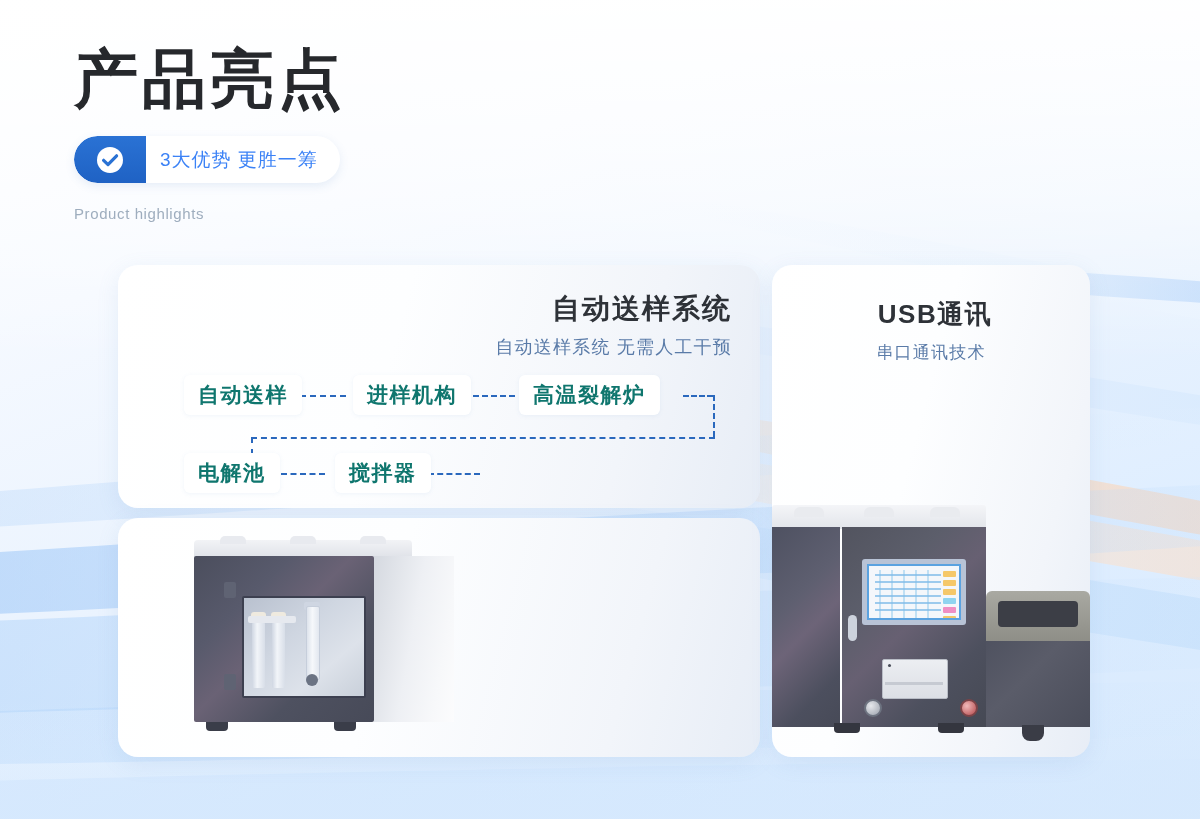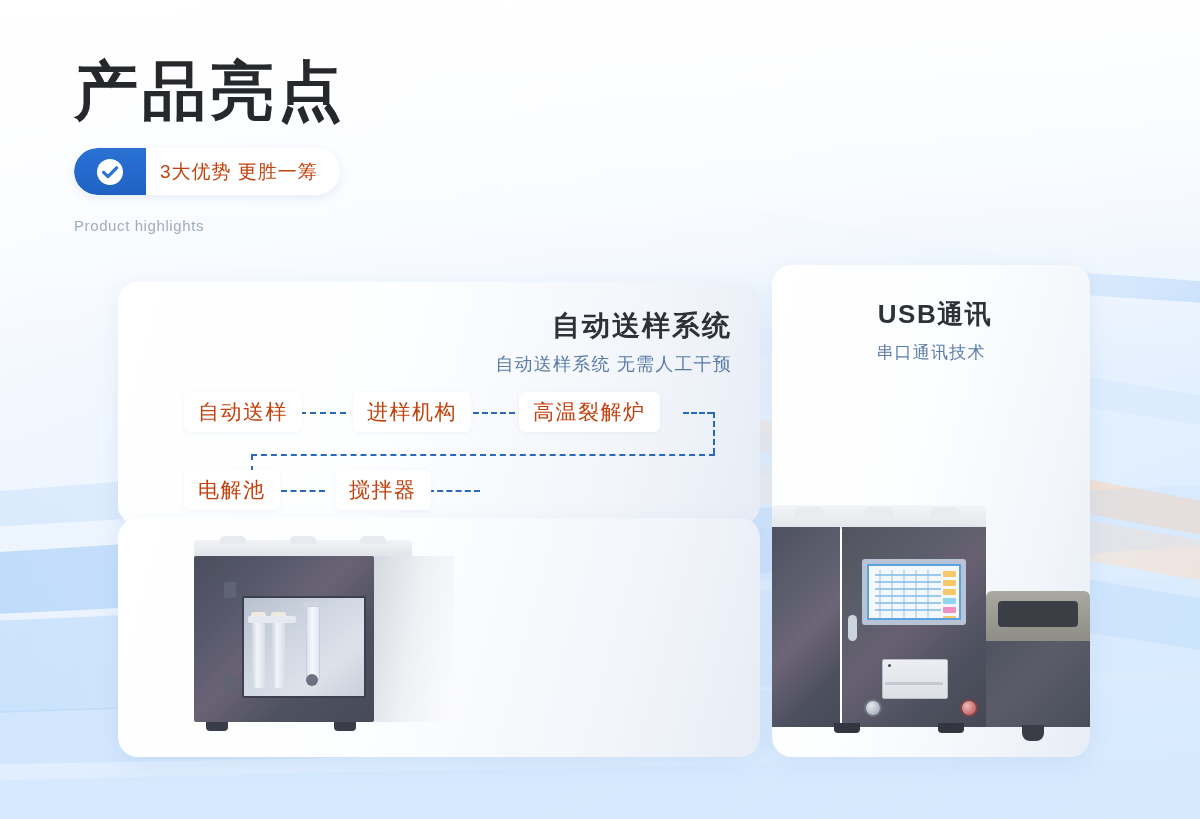--- a/index.html
+++ b/index.html
@@ -42,53 +42,53 @@
   .r10{left:700px;top:196px;width:820px;height:26px;transform:rotate(11deg);
       background:linear-gradient(90deg,rgba(255,255,255,0),rgba(236,245,255,.85));}
   .r11{left:900px;top:260px;width:460px;height:22px;transform:rotate(4deg);
       background:linear-gradient(90deg,rgba(255,255,255,0),rgba(150,194,247,.55));}
   .bg-bottomfade{
     position:absolute;left:0;bottom:0;width:1200px;height:120px;
     background:linear-gradient(180deg,rgba(219,236,254,0),rgba(214,233,253,.55));
   }
 
   
-  .header{position:absolute;left:74px;top:60px;}
+  .header{position:absolute;left:74px;top:48px;}
   .page-title{
     font-family:"Liberation Serif","DejaVu Serif",serif;
     font-size:64px;line-height:1;font-weight:700;color:#26282c;letter-spacing:4px;
     margin:0;
   }
   .badge{
     margin-top:24px;display:inline-flex;align-items:stretch;height:47px;
     border-radius:24px;overflow:hidden;background:#ffffff;
     box-shadow:0 3px 10px rgba(86,130,190,.13);
   }
   .badge-ico{
     width:72px;display:flex;align-items:center;justify-content:center;
     background:linear-gradient(180deg,#2a72d4,#1f62c4);
     border-radius:24px 0 0 24px;
   }
   .badge-ico svg{display:block;}
   .badge-text{
     display:flex;align-items:center;padding:0 22px 0 14px;
-    font-size:19px;color:#c2410c;letter-spacing:1px;white-space:nowrap;
+    font-size:19px;color:#3b82f6;letter-spacing:1px;white-space:nowrap;
   }
   .subtitle-en{
     margin-top:22px;font-size:15px;color:#9eadbe;letter-spacing:.6px;
   }
 
   
   .cards{position:absolute;left:118px;top:265px;width:972px;height:492px;}
   .card{
     position:absolute;border-radius:20px;overflow:hidden;
     background:linear-gradient(105deg,#ffffff 0%,#fdfeff 42%,#f2f5fa 78%,#e7edf6 100%);
     box-shadow:0 6px 22px rgba(108,146,198,.12);
   }
-  .card-a{left:0;top:17px;width:642px;height:243px;}
+  .card-a{left:0;top:0;width:642px;height:243px;}
   .card-b{left:0;top:253px;width:642px;height:239px;}
   .card-c{left:654px;top:0;width:318px;height:492px;}
 
   .card-head{position:absolute;right:28px;top:26px;text-align:right;}
   .card-title{
     font-size:28px;font-weight:700;color:#2e3238;letter-spacing:2px;line-height:1.25;margin:0;
   }
   .card-sub{
     margin-top:9px;font-size:18px;color:#5a7ba8;letter-spacing:1.2px;
   }
@@ -96,22 +96,23 @@
   
   .card-c .card-head{position:static;text-align:center;padding:33px 0 0 0;}
   .card-c .card-title{font-size:26px;letter-spacing:1.5px;margin-left:8px;}
   .card-c .card-sub{font-size:17px;margin-top:10px;}
 
   
   .flow{position:absolute;left:66px;top:110px;width:545px;height:115px;}
   .tag{
     position:absolute;height:40px;display:flex;align-items:center;justify-content:center;
     background:#ffffff;border-radius:6px;padding:0 14px;
-    font-size:21px;color:#c2410c;letter-spacing:1.5px;white-space:nowrap;
+    font-size:21px;color:#0f766e;letter-spacing:1.5px;white-space:nowrap;
     box-shadow:0 1px 4px rgba(120,155,205,.10);
+    font-weight:bold;
   }
   .t1{left:0;top:0;}
   .t2{left:169px;top:0;}
   .t3{left:335px;top:0;}
   .t4{left:0;top:78px;}
   .t5{left:151px;top:78px;}
   .t6{left:307px;top:78px;}
 
   .dash-h{position:absolute;height:0;border-top:2px dashed #2a68bd;}
   .dash-v{position:absolute;width:0;border-left:2px dashed #2a68bd;}

